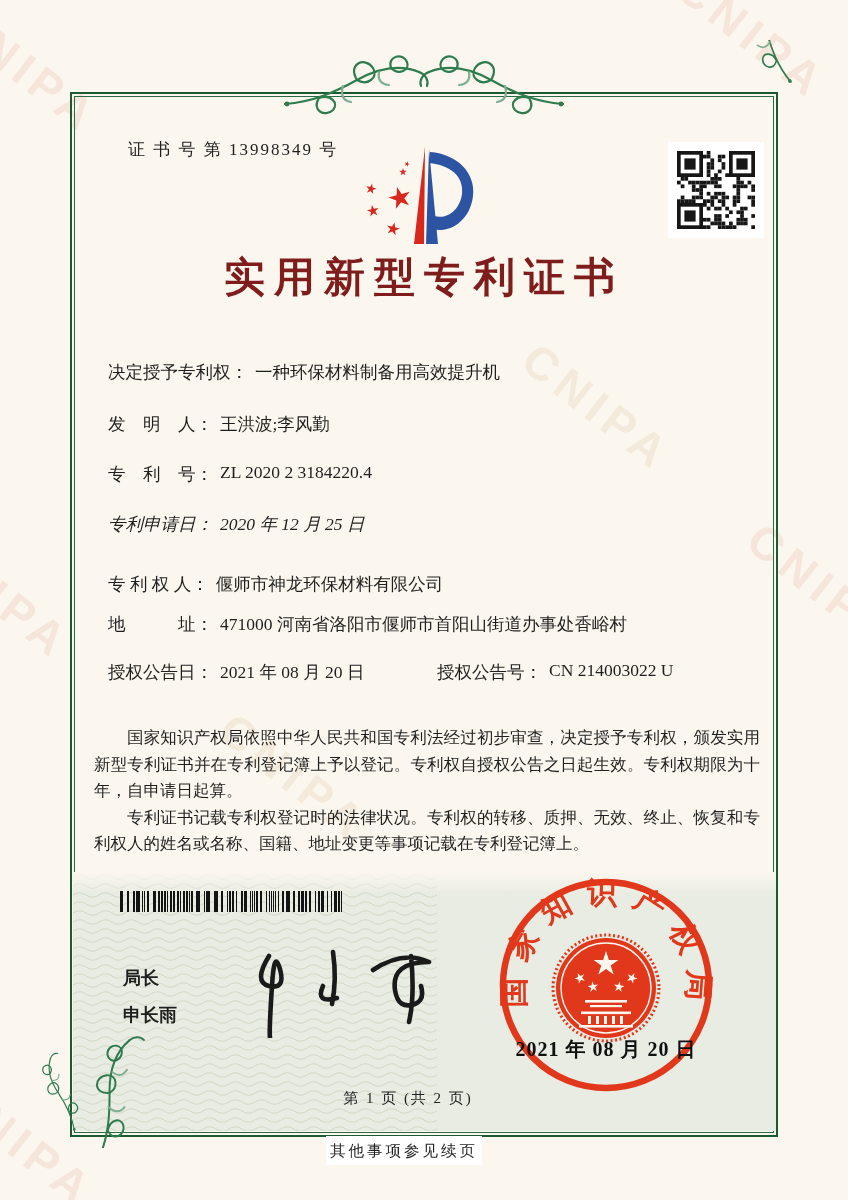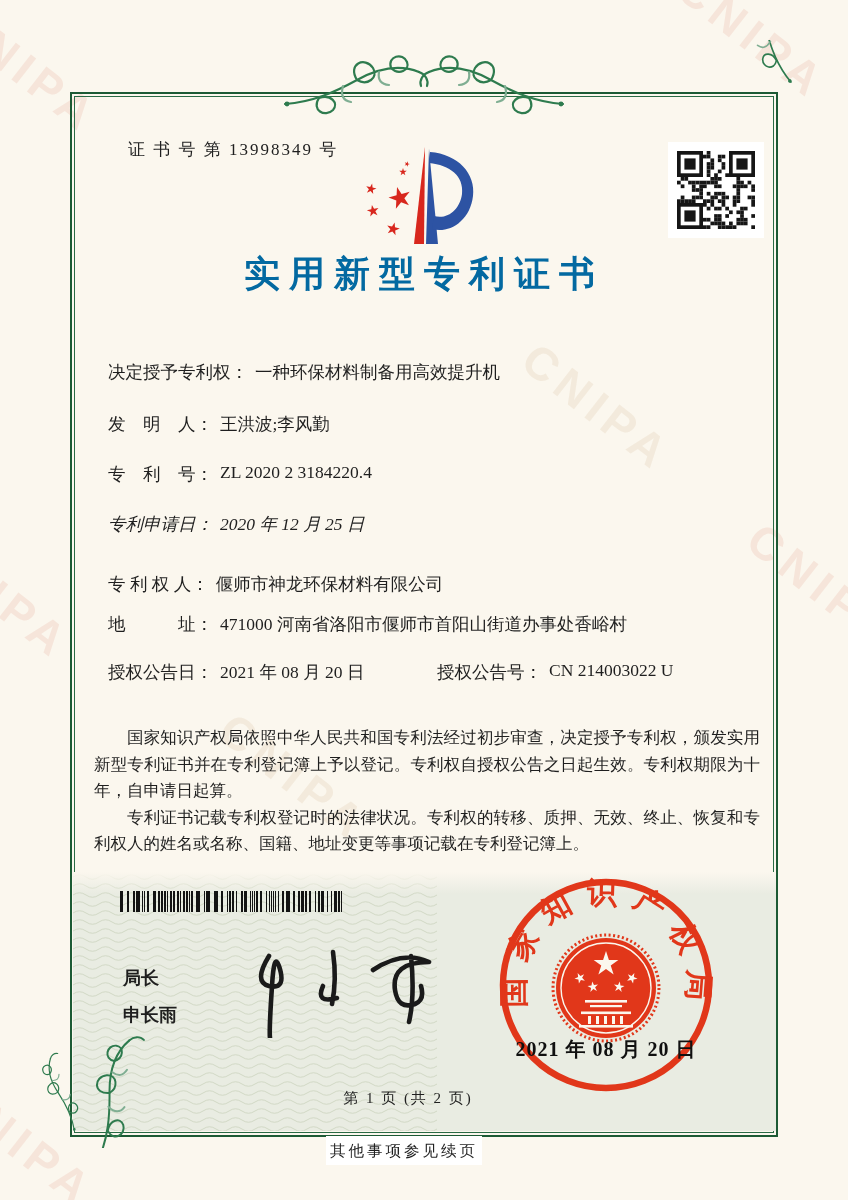--- a/index.html
+++ b/index.html
@@ -14,21 +14,21 @@
   .frame{position:absolute;left:70px;top:92px;width:704px;height:1041px;
          border:2.5px solid #1c5a34;z-index:2;}
   .frame-inner{position:absolute;left:2px;top:2px;right:2px;bottom:2px;
          border:1px solid #2a6b45;}
   .content{position:absolute;inset:0;z-index:5;}
   .certno{position:absolute;left:108px;top:138px;font-size:17px;letter-spacing:2px;white-space:pre;margin-left:20px;}
   .logo{position:absolute;left:350px;top:134px;z-index:6;}
   .qrwrap{position:absolute;left:668px;top:142px;width:96px;height:96px;background:#fff;z-index:6;}
   .qrwrap svg{position:absolute;left:9px;top:9px;}
   .title{position:absolute;left:0;right:0;top:250px;text-align:center;
-         font-size:36px;font-weight:700;letter-spacing:9px;color:#0369a1;}
+         font-size:41px;font-weight:700;letter-spacing:9px;color:#7f1d1d;}
   .field{position:absolute;left:108px;right:80px;font-size:17.5px;display:flex;}
   .field .lbl{white-space:pre;flex:0 0 auto;}
   .field .val{white-space:pre;margin-left:7px;}
   .pair2{position:absolute;left:329px;top:0;display:flex;}
   .paras{position:absolute;left:94px;width:666px;top:697px;font-size:16.5px;
          line-height:26.5px;text-align:justify;margin-top:28px;}
   .paras p{margin:0;text-indent:2em;}
   .band{position:absolute;left:73px;top:872px;width:703px;height:259px;background:#e9ece2;z-index:3;}
   .bandfade{position:absolute;left:0;top:0;width:703px;height:22px;
             background:linear-gradient(#fbf7ee,rgba(251,247,238,0));}

